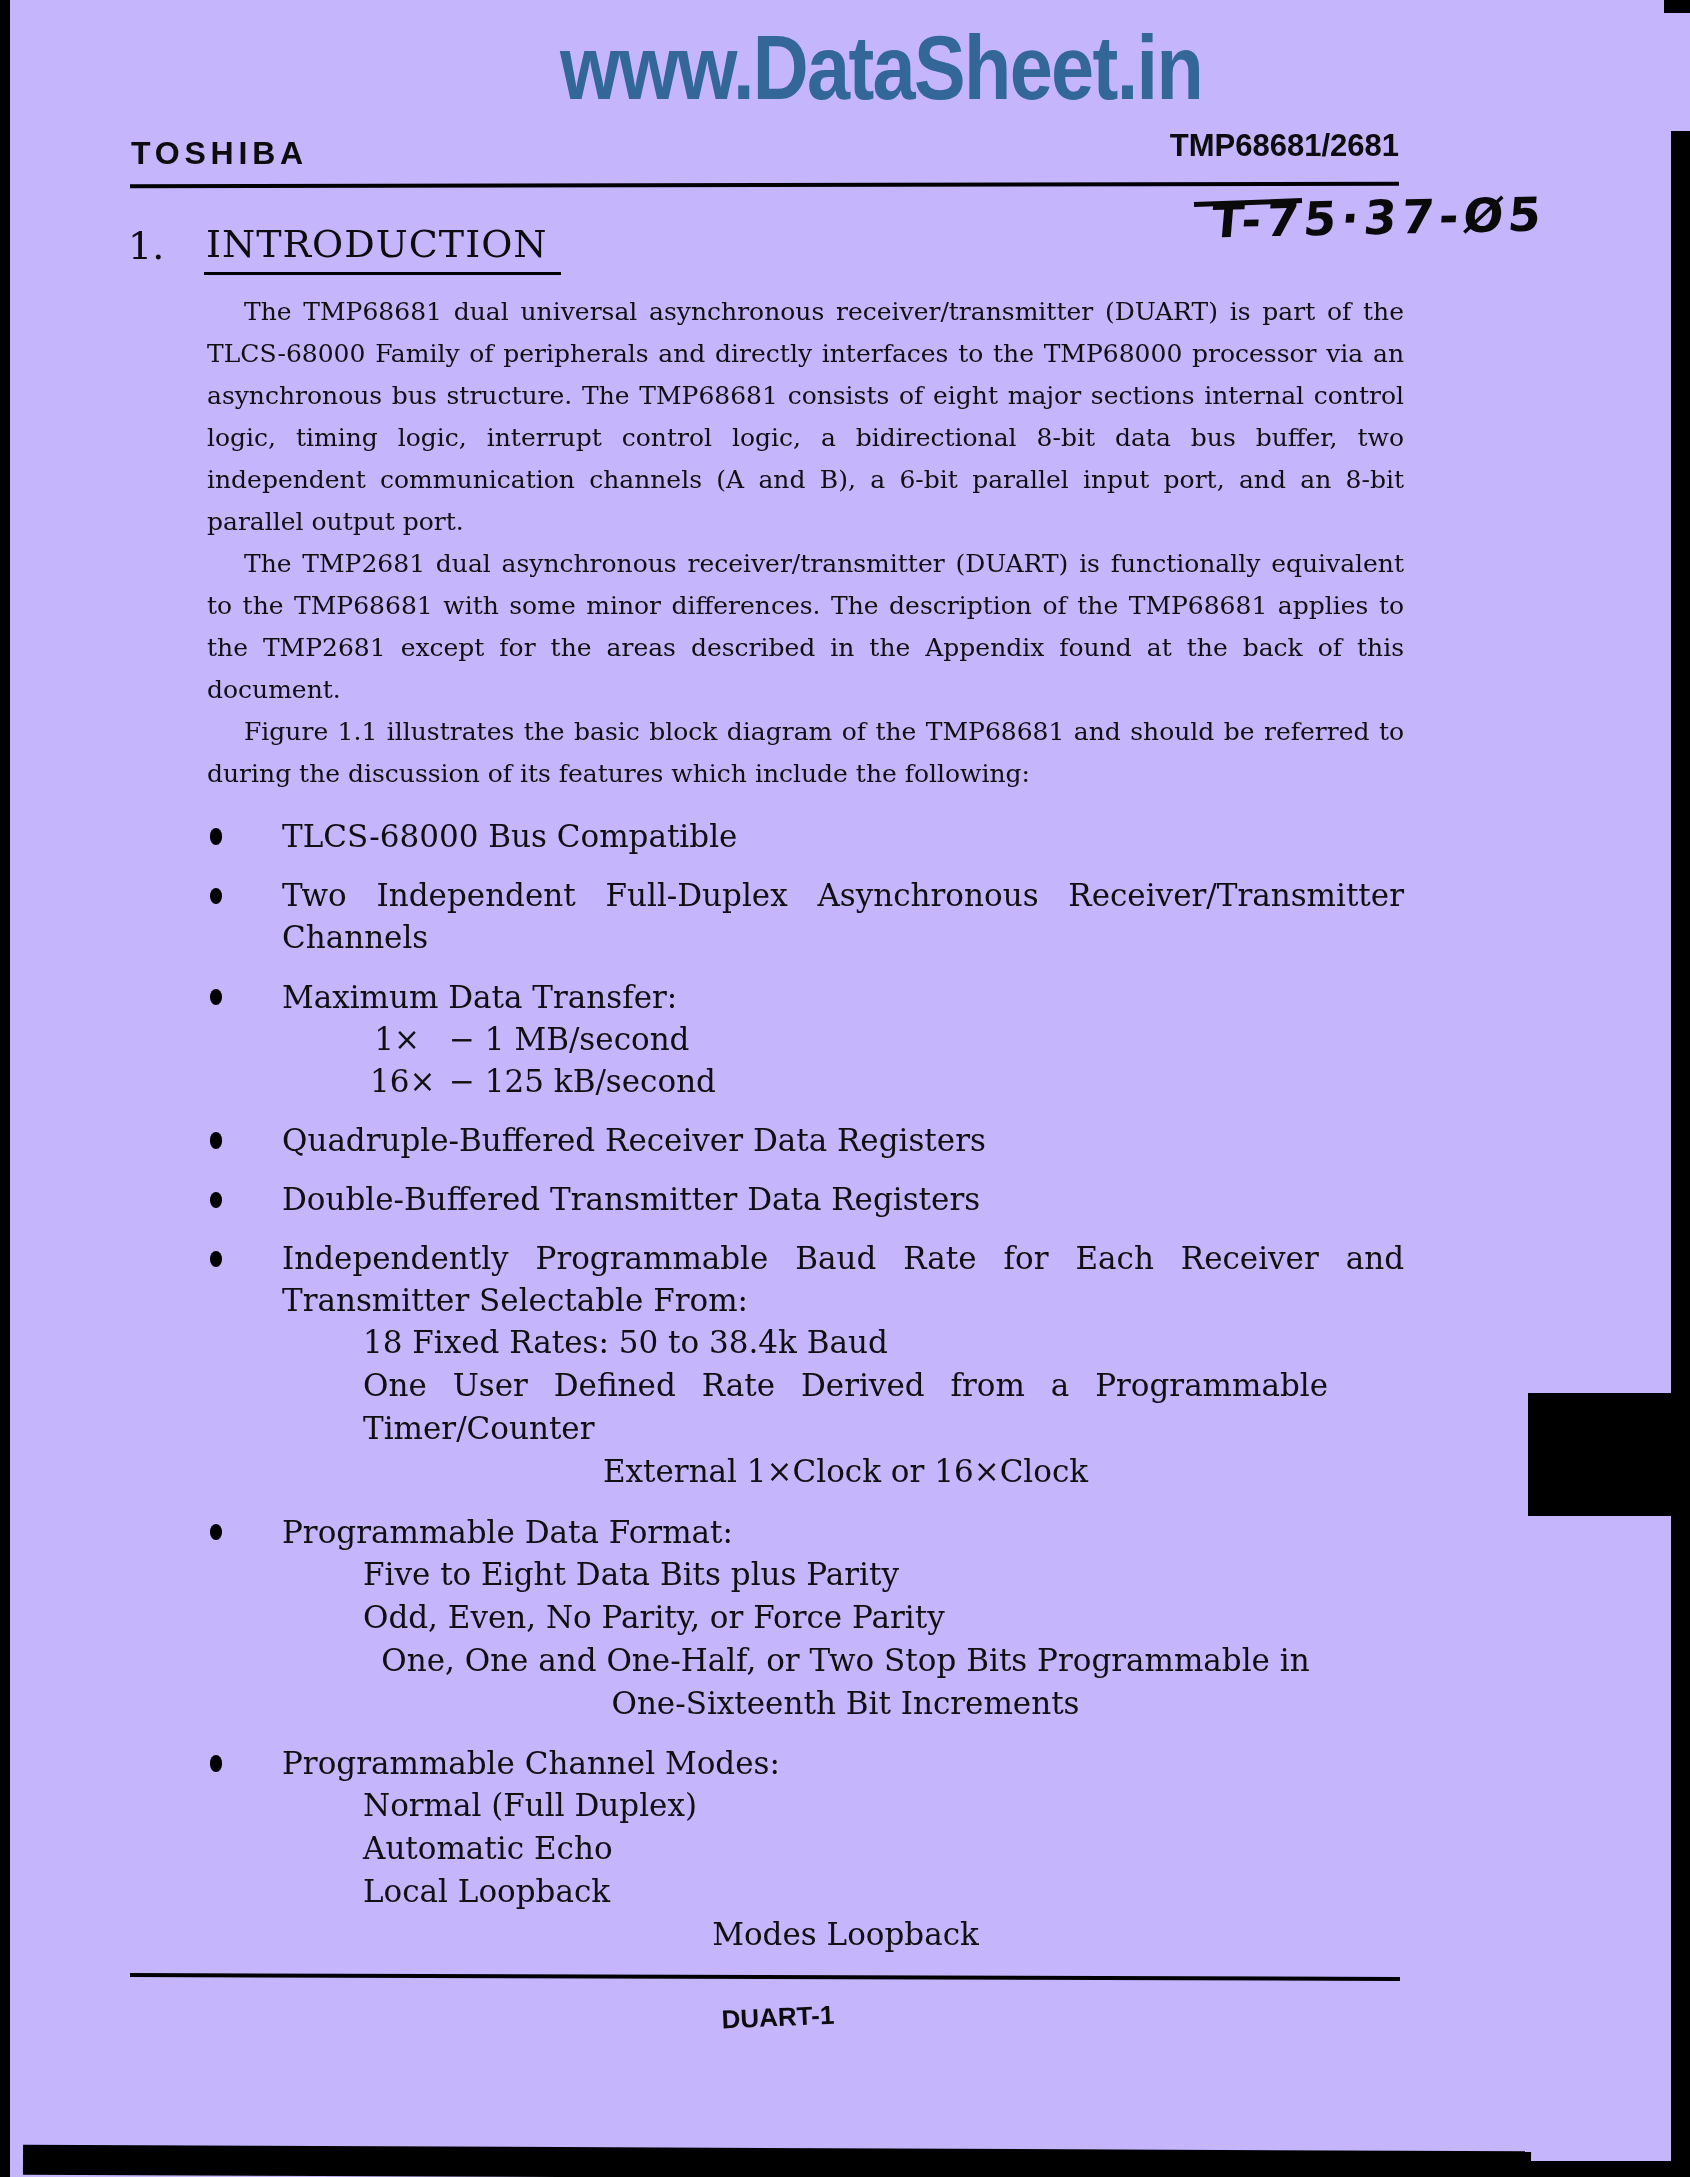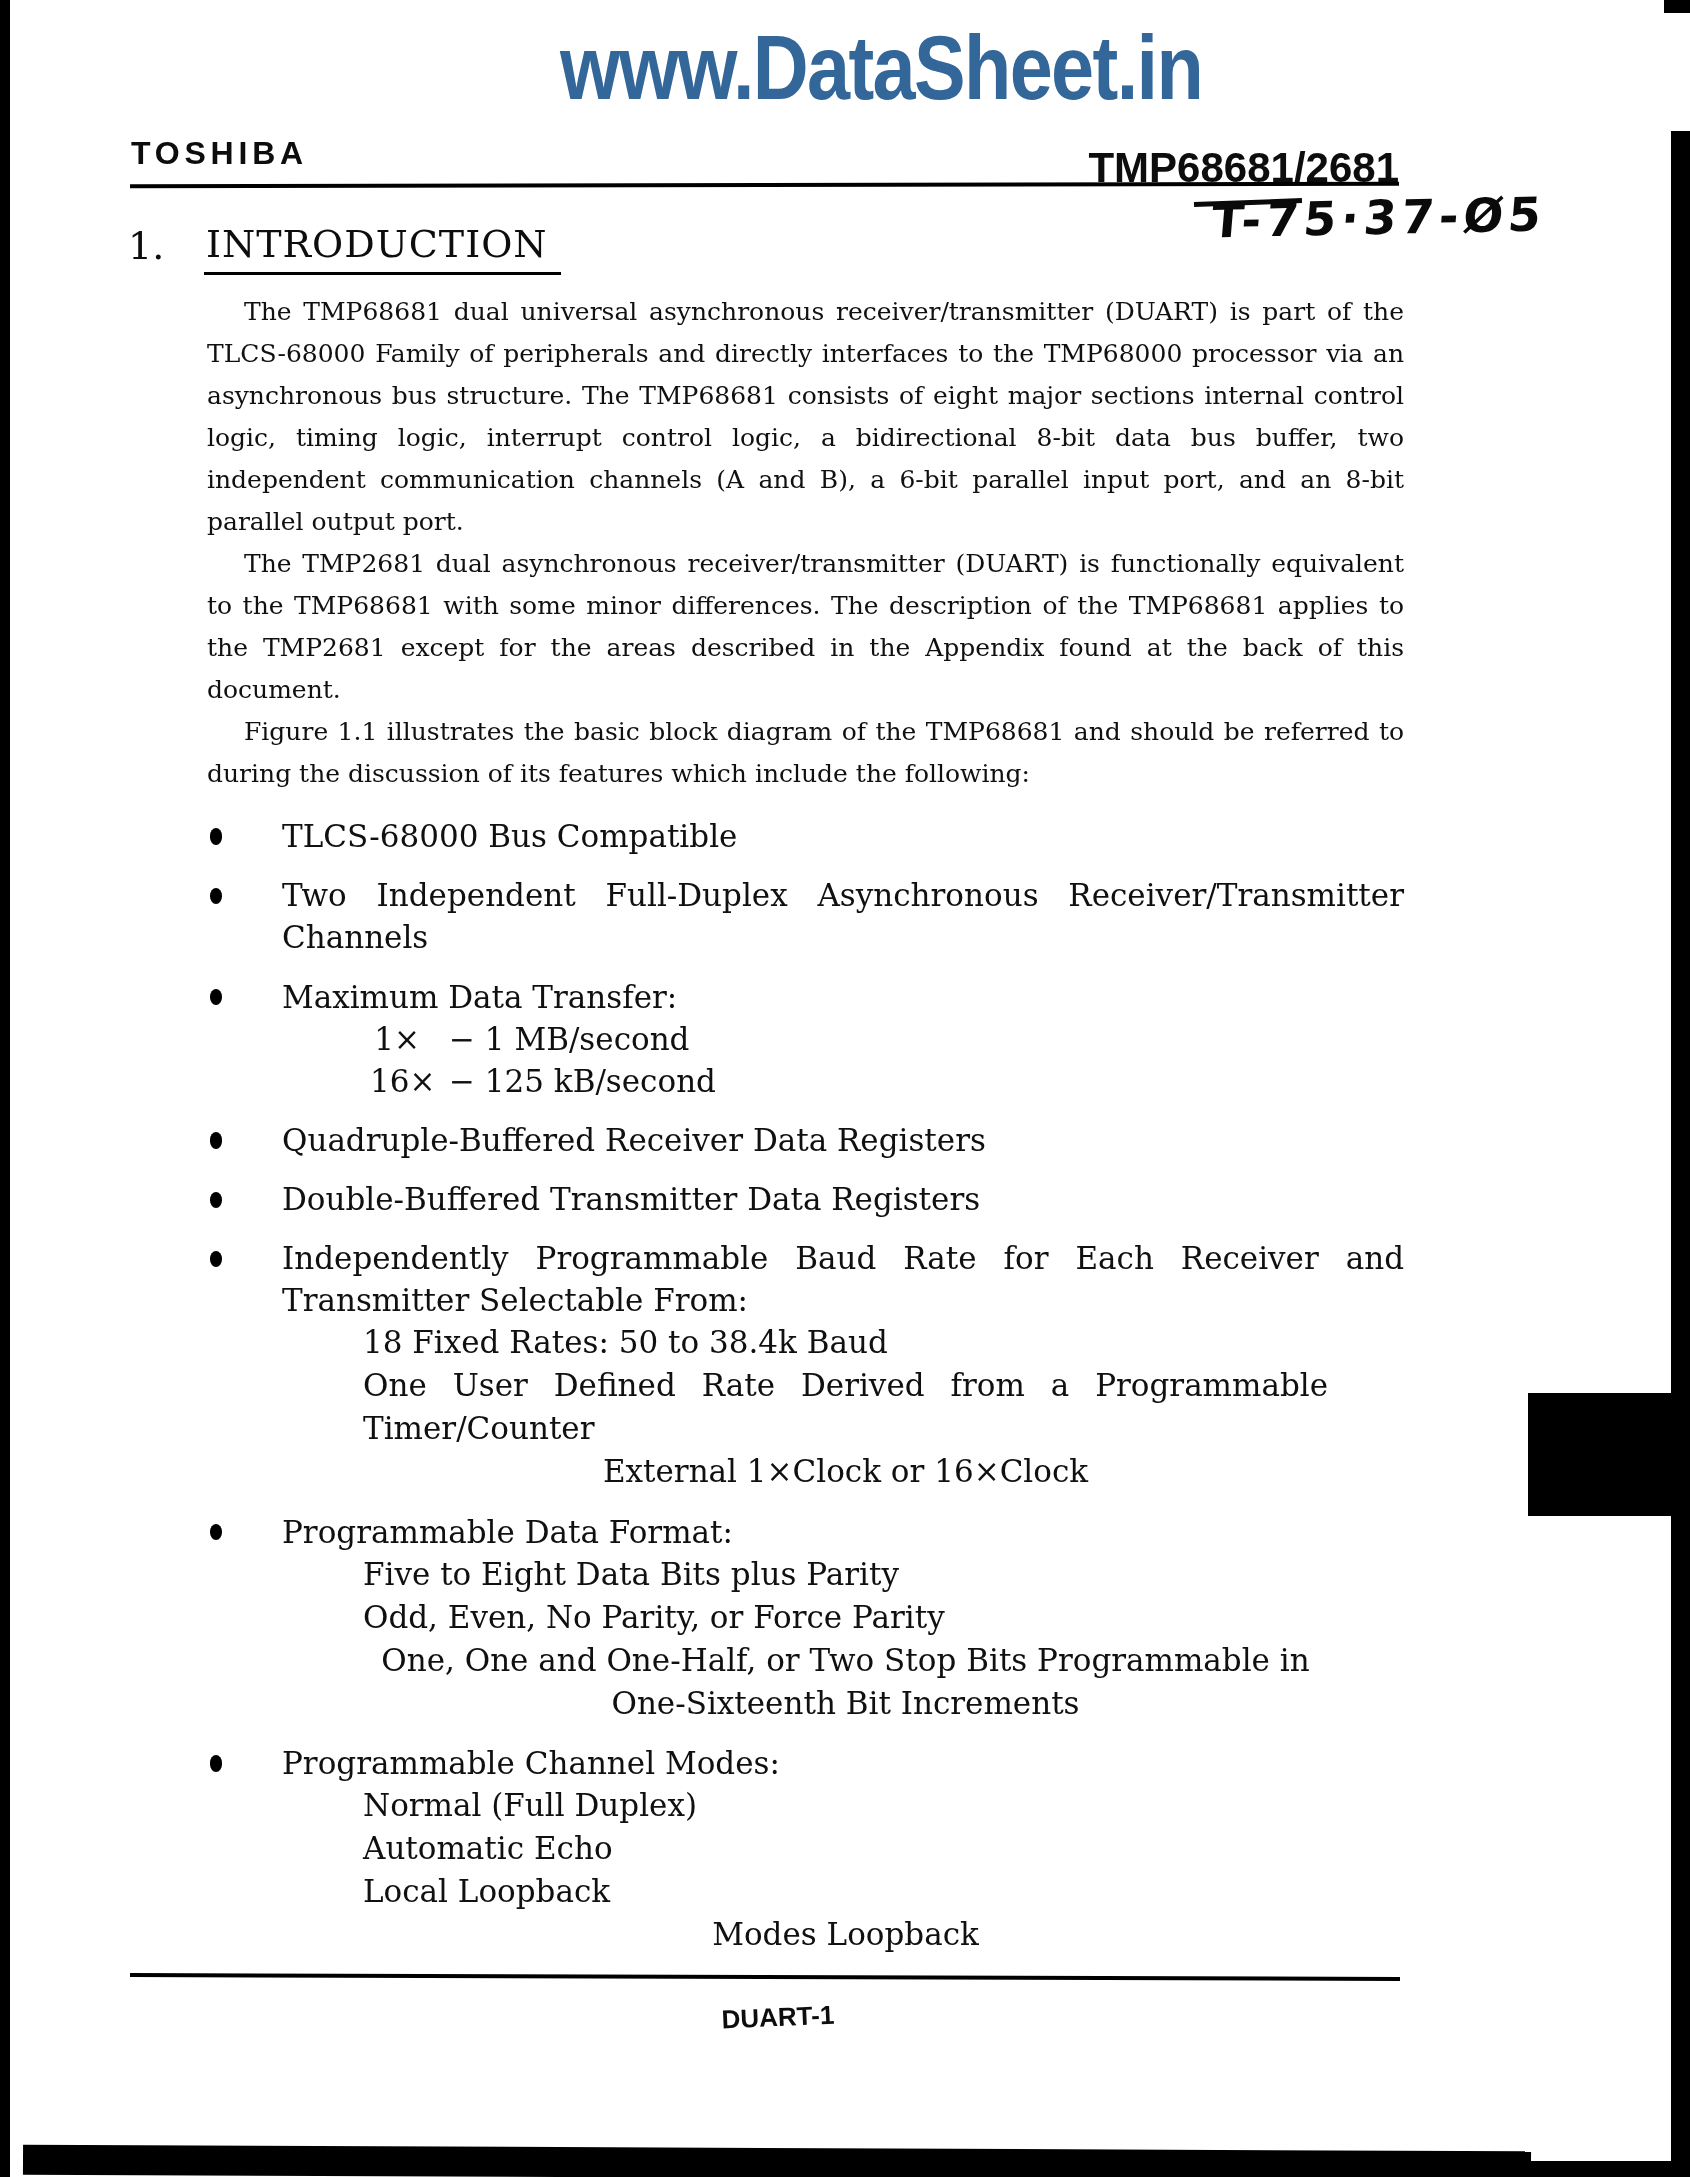--- a/index.html
+++ b/index.html
@@ -1,17 +1,17 @@
 <!DOCTYPE html>
 <html><head>
 <meta charset="utf-8">
 <style>
   html,body{margin:0;padding:0;background:#e8e8e8;}
   .page{
-    position:relative;width:1691px;height:2178px;background:#ffffff;
+    position:relative;width:1691px;height:2178px;background:#c4b5fd;
     overflow:hidden;font-family:"DejaVu Serif",serif;color:#101010;
   }
   
   .artifact{position:absolute;background:#000;}
   .left-edge-bar{left:0;top:0;width:9.6px;height:2178px;}
   .top-right-mark{left:1664px;top:0;width:27px;height:12.5px;}
   .right-edge-bar{left:1671px;top:131px;width:20px;height:2047px;}
   .right-square{left:1528px;top:1393px;width:143px;height:123px;}
   .bottom-bar{left:23px;top:2148px;width:1508px;height:30px;transform:rotate(0.25deg);}
   .bottom-right-patch{left:1518px;top:2161px;width:173px;height:17.3px;}
@@ -21,22 +21,22 @@
     font-family:"Liberation Sans",sans-serif;font-weight:bold;font-size:90px;line-height:1;
     color:#336699;transform:scaleX(0.86);transform-origin:center;letter-spacing:-1.9px;
     white-space:nowrap;
   }
   .brand{
     position:absolute;left:131px;top:135px;
     font-family:"Liberation Sans",sans-serif;font-weight:bold;font-size:32px;
     letter-spacing:4.8px;color:#0d0d0d;
   }
   .partno{
-    position:absolute;left:1057px;top:144px;width:342px;text-align:right;
-    font-family:"Liberation Sans",sans-serif;font-weight:bold;font-size:42px;color:#0d0d0d;
+    position:absolute;left:1057px;top:128px;width:342px;text-align:right;
+    font-family:"Liberation Sans",sans-serif;font-weight:bold;font-size:31px;color:#0d0d0d;
   }
   .header-rule{position:absolute;left:130px;top:183px;width:1269px;height:3.8px;background:#000;transform:rotate(-0.12deg);}
   .hand-bar{position:absolute;left:1194px;top:200px;width:108px;height:4.8px;background:#0a0a0a;transform:rotate(-2deg);}
   .handwriting{
     position:absolute;left:1212px;top:190px;
     font-family:"DejaVu Sans",sans-serif;font-weight:bold;font-size:47px;
     letter-spacing:4.8px;color:#0a0a0a;white-space:nowrap;
     transform:skewX(-6deg) rotate(-1.2deg);
   }
   

